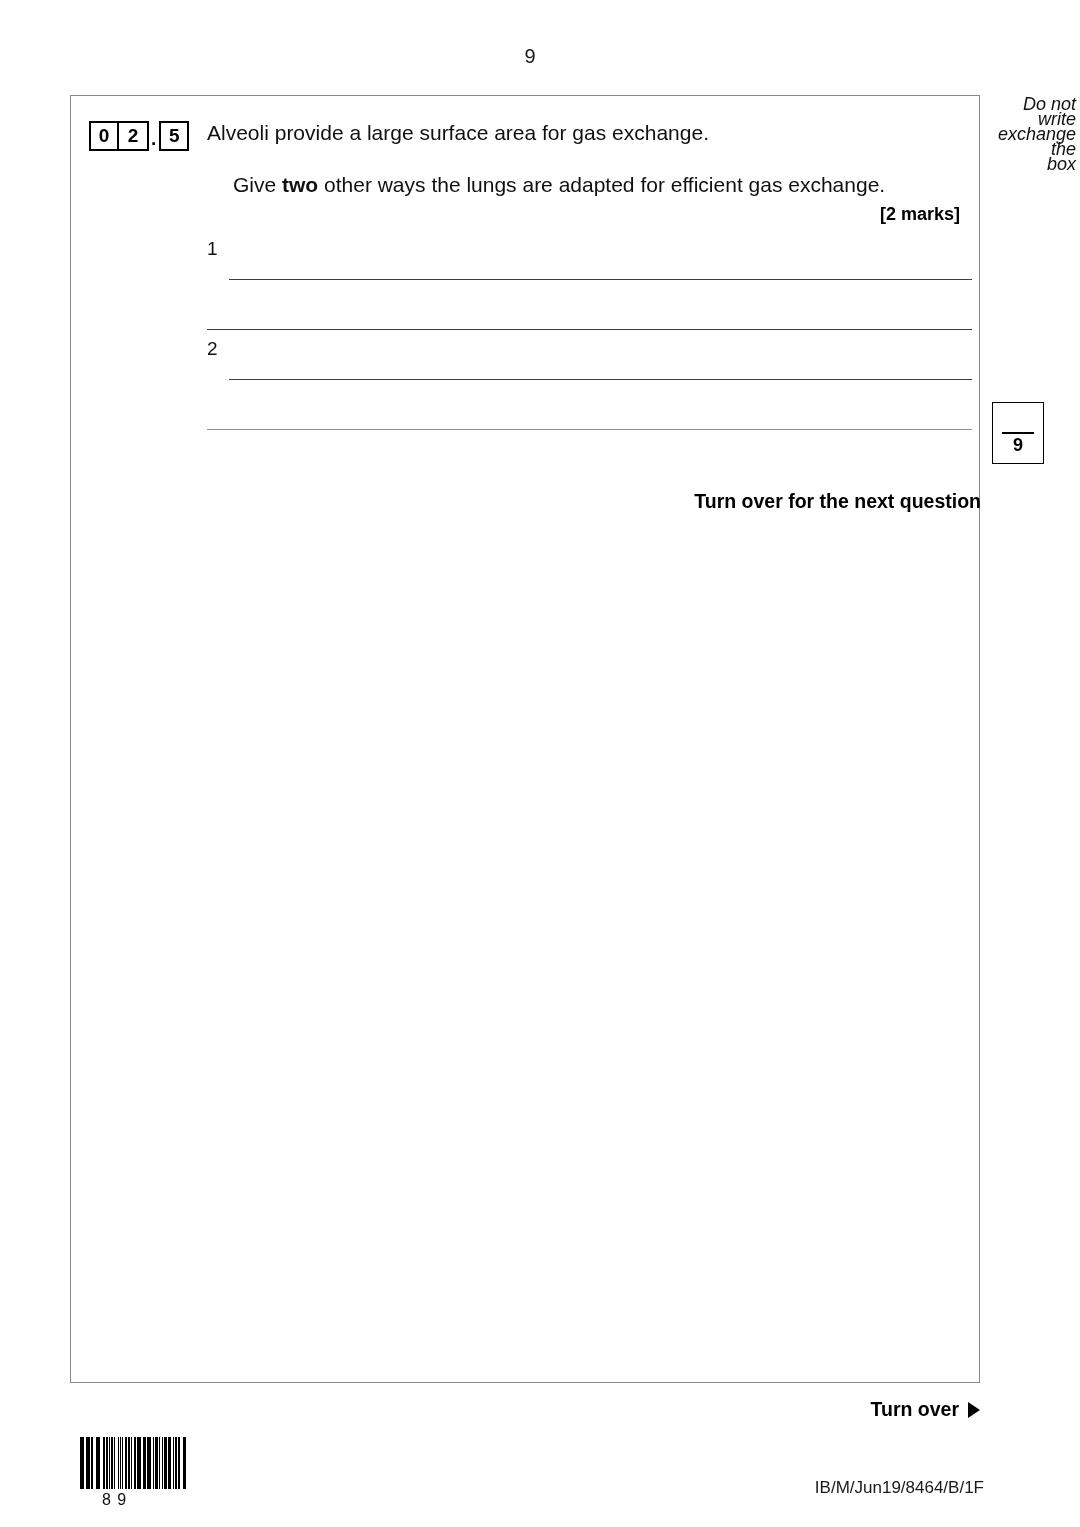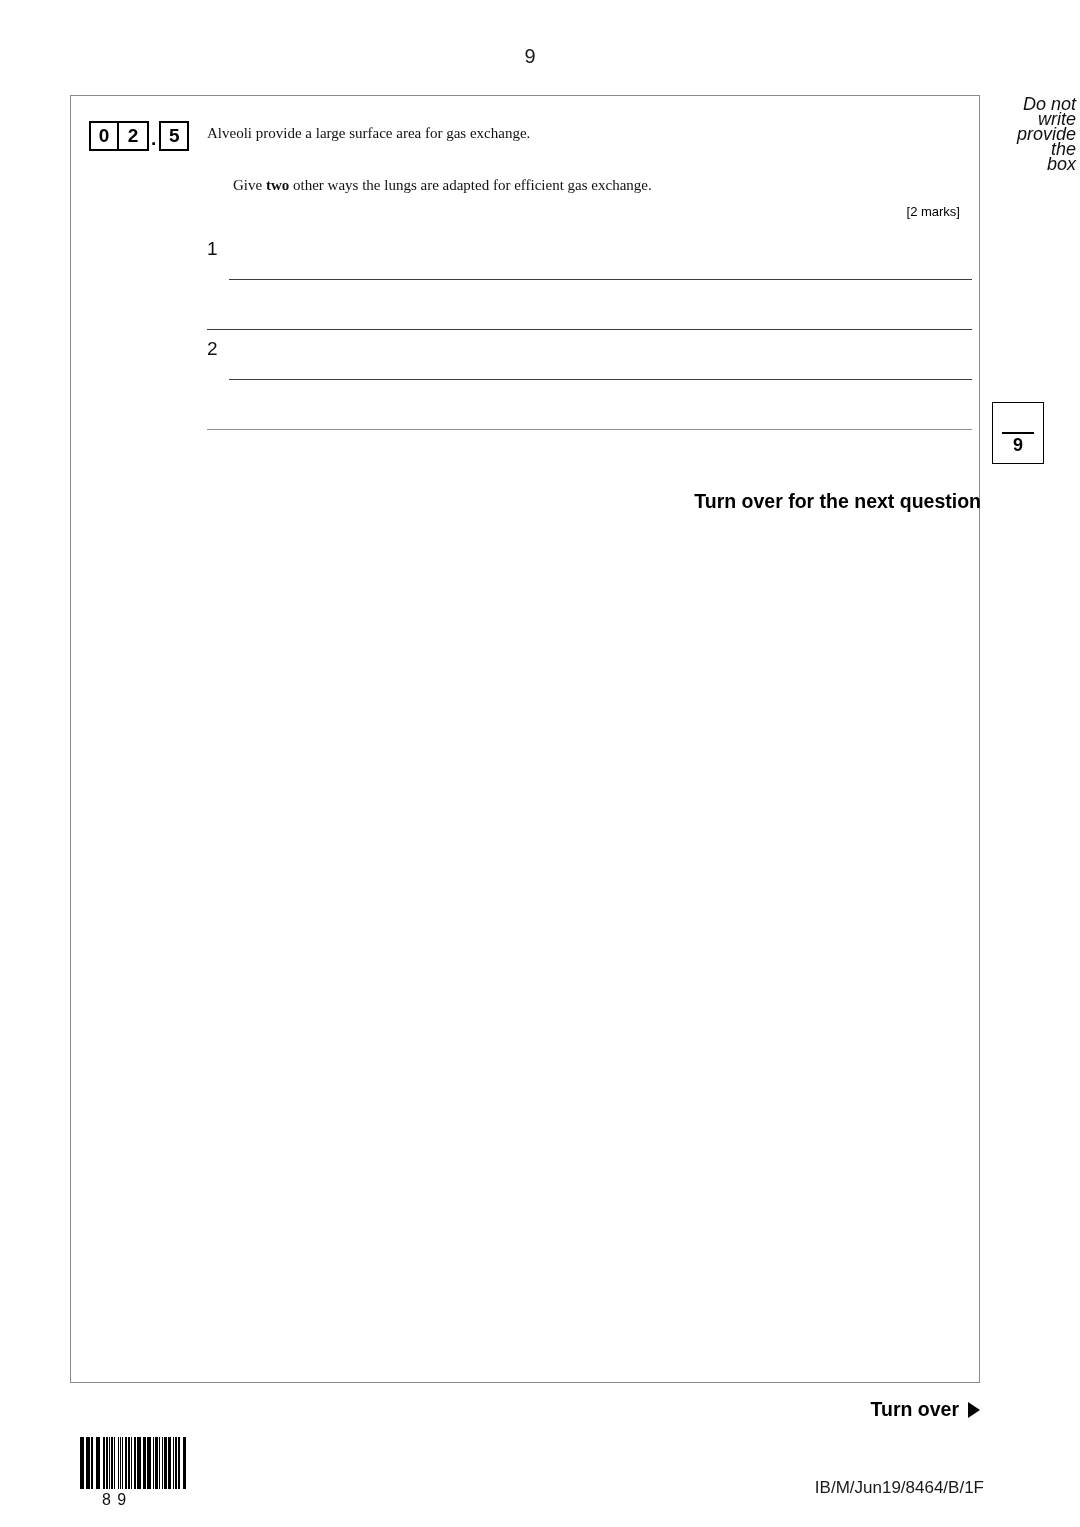--- a/index.html
+++ b/index.html
@@ -83,32 +83,31 @@
   }
 
   
   .q-body {
     position: absolute;
     left: 136px;
     top: 24px;
     width: 765px;
   }
   .q-line {
-    font-size: 15px;
+    font-size: 21px;
     line-height: 26px;
     color: #111111;
-    font-family: Liberation Serif, serif;
   }
   .q-line.second { margin-top: 26px; margin-left: 26px; }
   .q-line b { font-weight: bold; }
   .marks {
     margin-top: 6px;
     text-align: right;
-    font-size: 13px;
-    font-weight: normal;
+    font-size: 18px;
+    font-weight: bold;
     padding-right: 12px;
   }
 
   
   .answers {
     position: absolute;
     left: 136px;
     top: 142px;
     width: 765px;
   }
@@ -225,21 +224,21 @@
     color: #1a1a1a;
   }
 </style>
 </head>
 <body>
 
 <div class="page-number">9</div>
 
 <div class="outside-note">
   <span>Do not write</span>
-  <span>provide the</span>
+  <span>exchange the</span>
   <span>box</span>
 </div>
 
 <div class="content-box">
 
   <div class="qnum">
     <div class="qnum-cell">0</div>
     <div class="qnum-cell adj">2</div>
     <div class="qnum-dot">.</div>
     <div class="qnum-cell">5</div>

